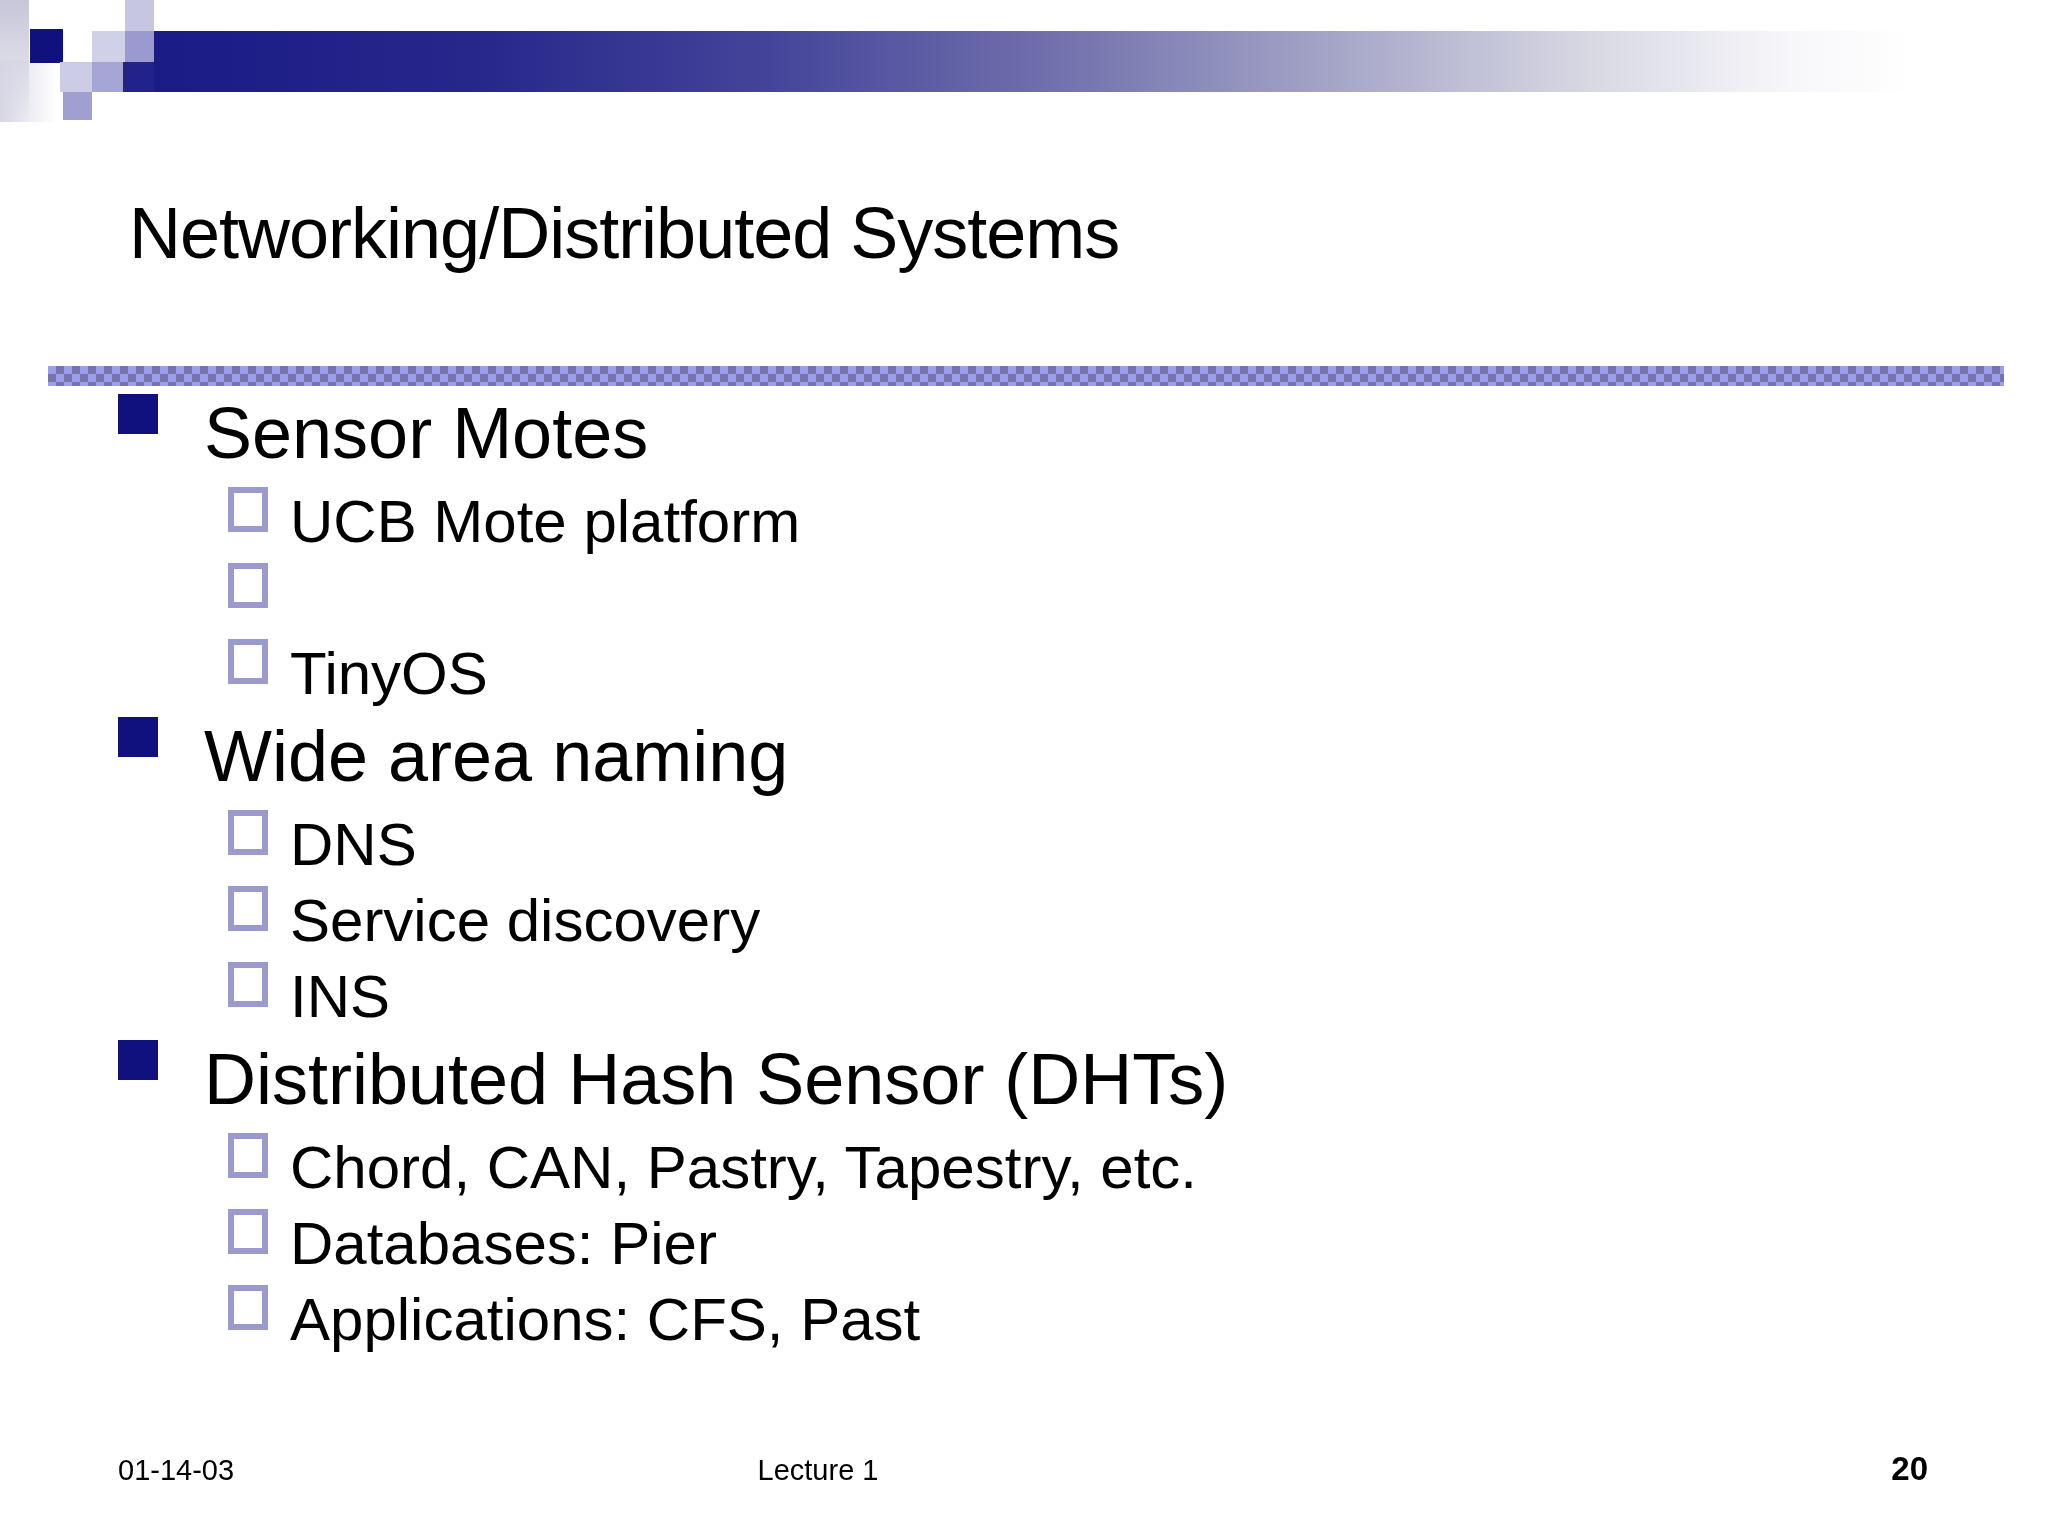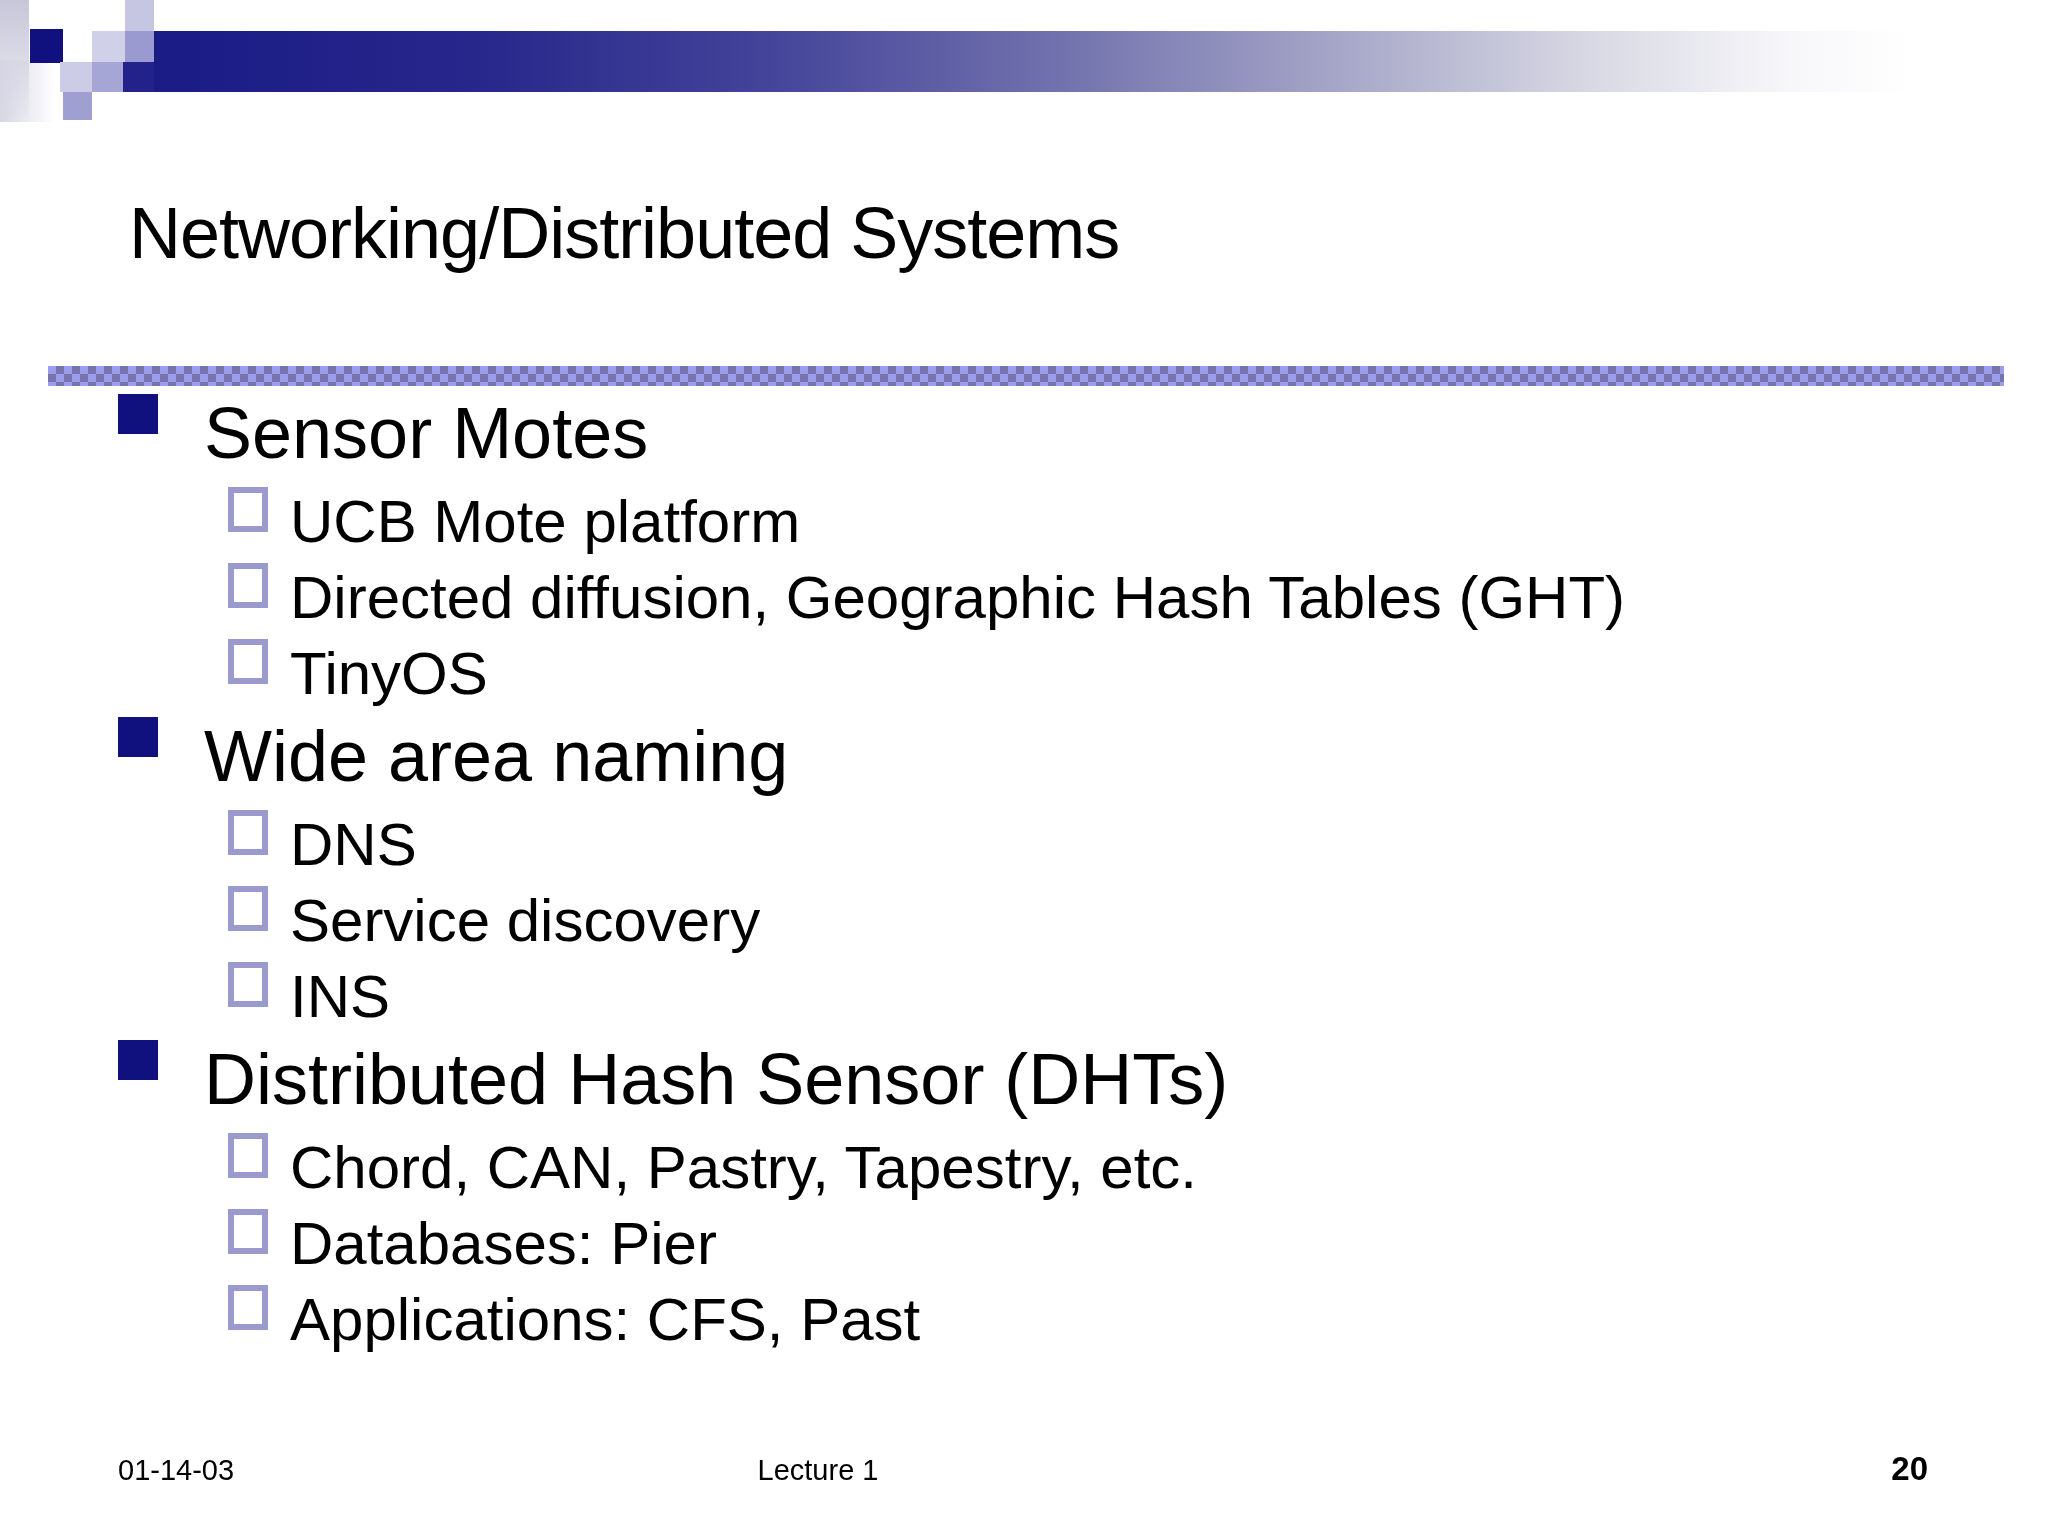--- a/index.html
+++ b/index.html
@@ -87,21 +87,20 @@
   <div class="l1">
     <span class="l1-bullet"></span>
     <span class="l1-text">Sensor Motes</span>
   </div>
   <div class="l2">
     <span class="l2-bullet"></span>
     <span class="l2-text">UCB Mote platform</span>
   </div>
   <div class="l2">
     <span class="l2-bullet"></span>
-    <span class="l2-text">Directed diffusion, Geographic Hash Tables (GHT)</span>
   </div>
   <div class="l2">
     <span class="l2-bullet"></span>
     <span class="l2-text">TinyOS</span>
   </div>
 
   <div class="l1">
     <span class="l1-bullet"></span>
     <span class="l1-text">Wide area naming</span>
   </div>

